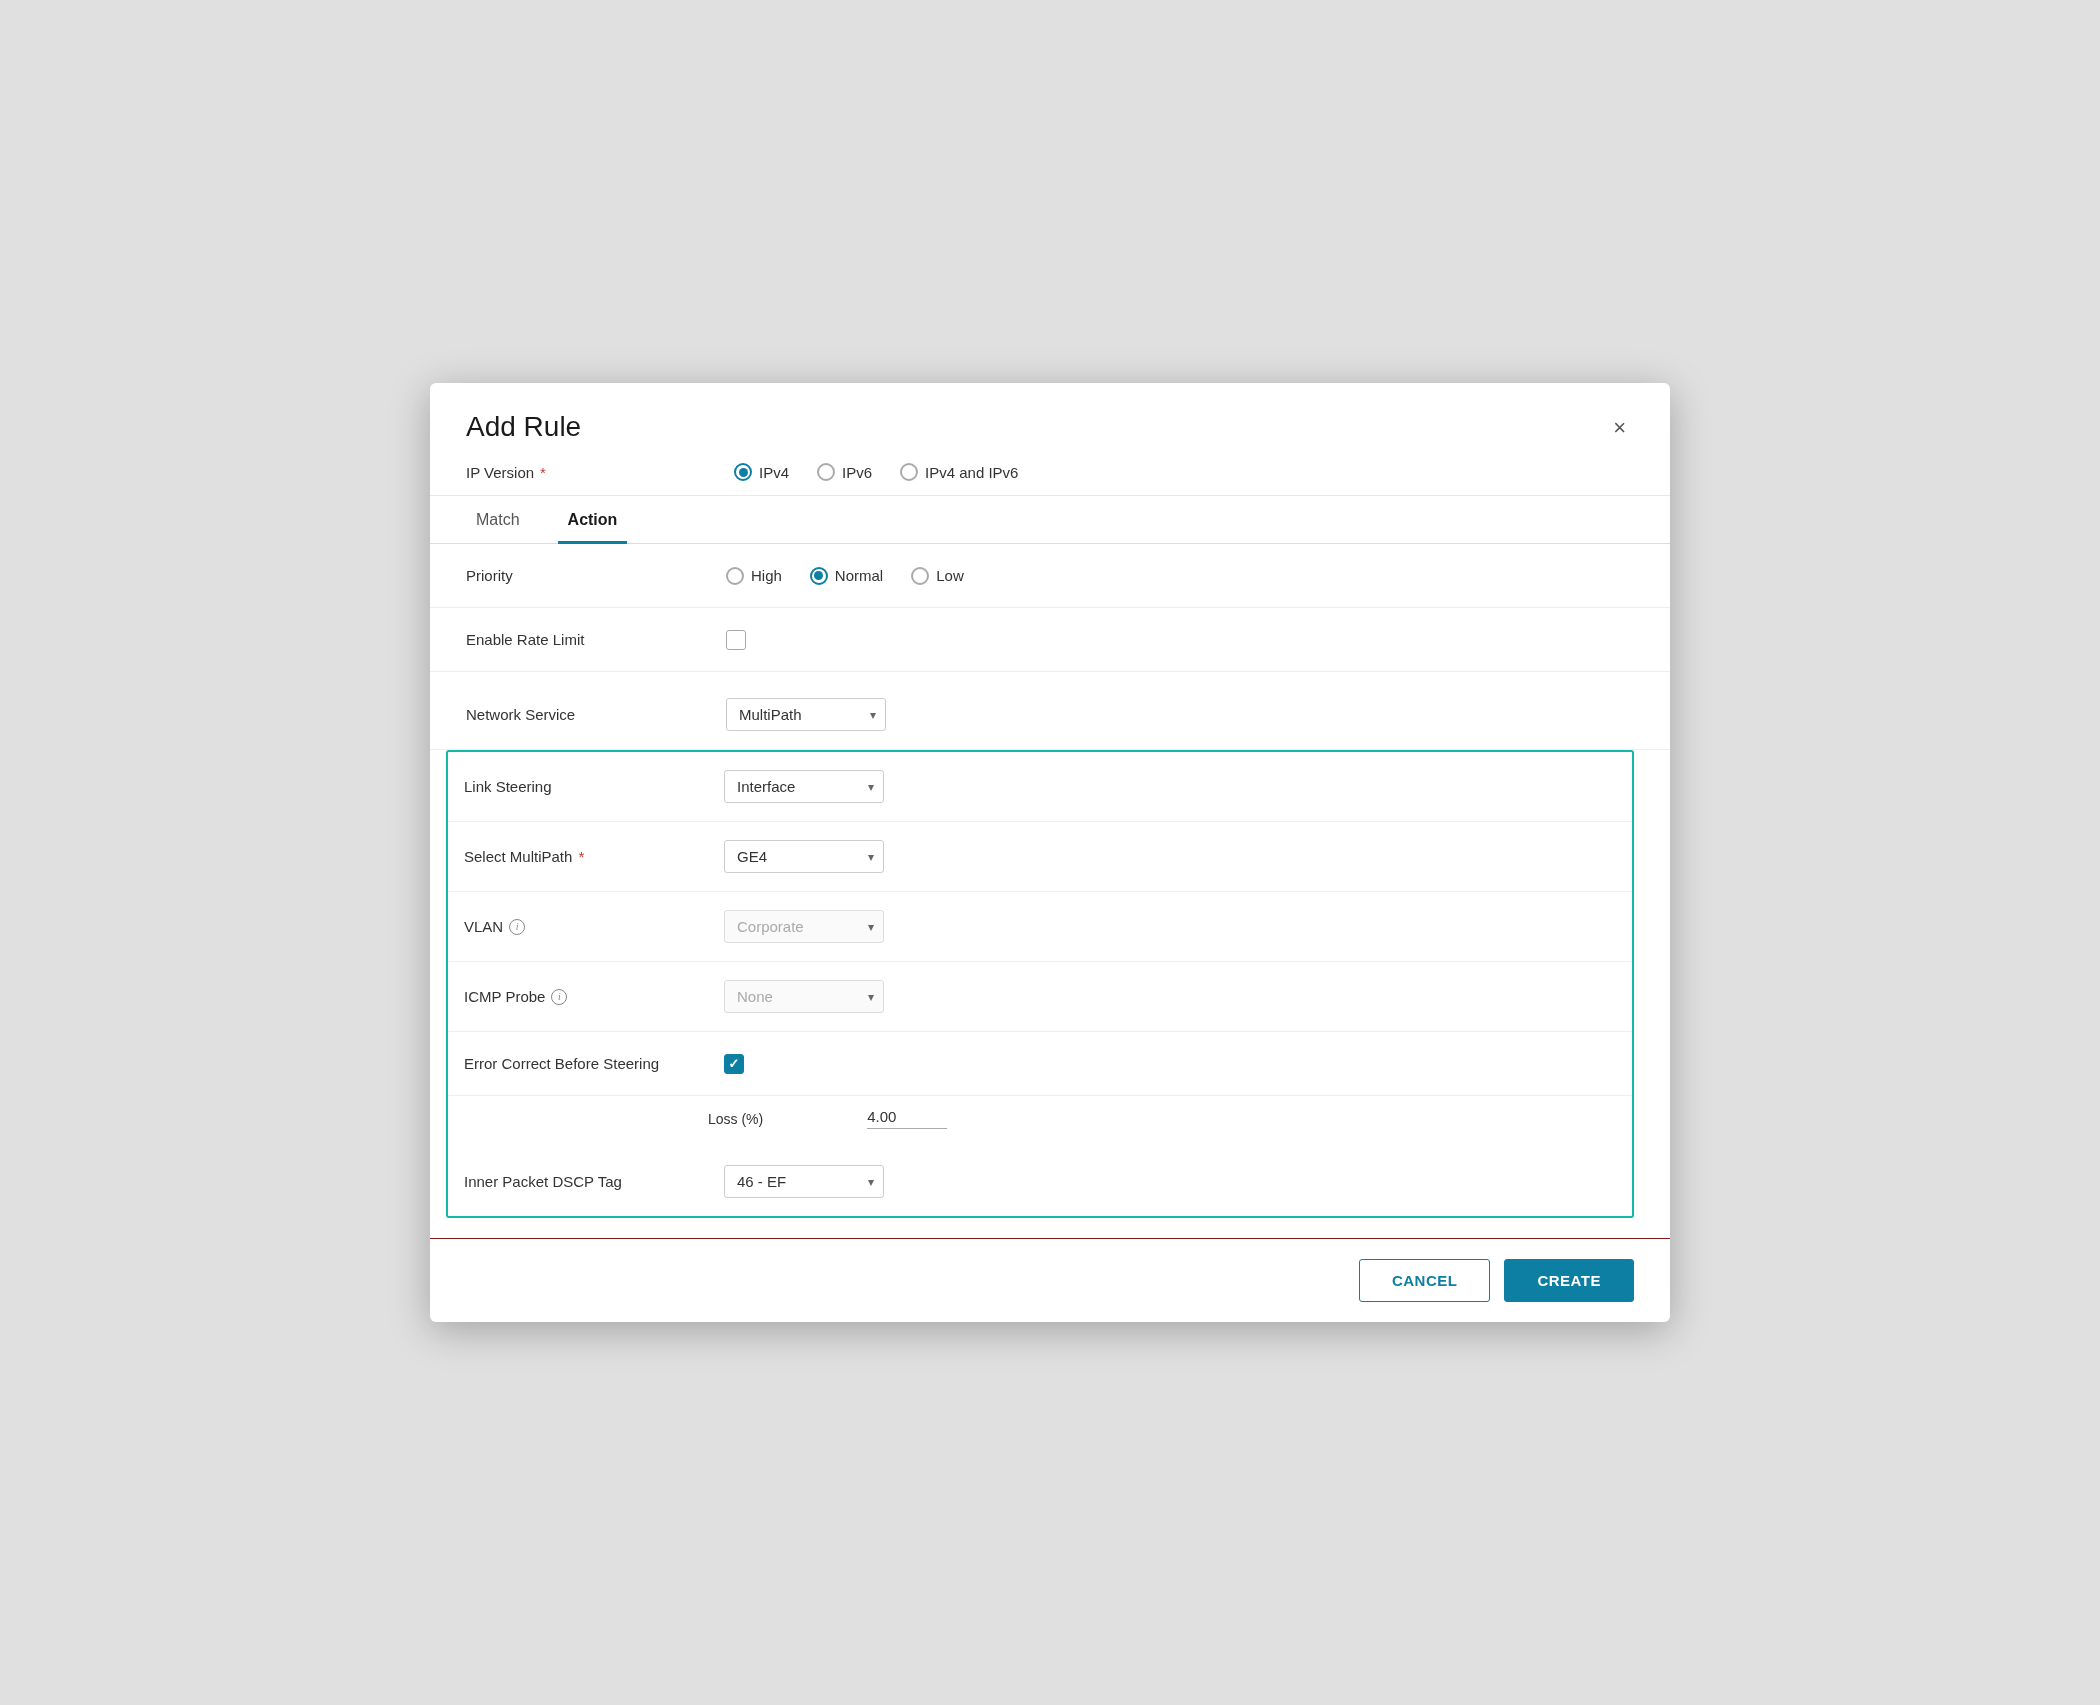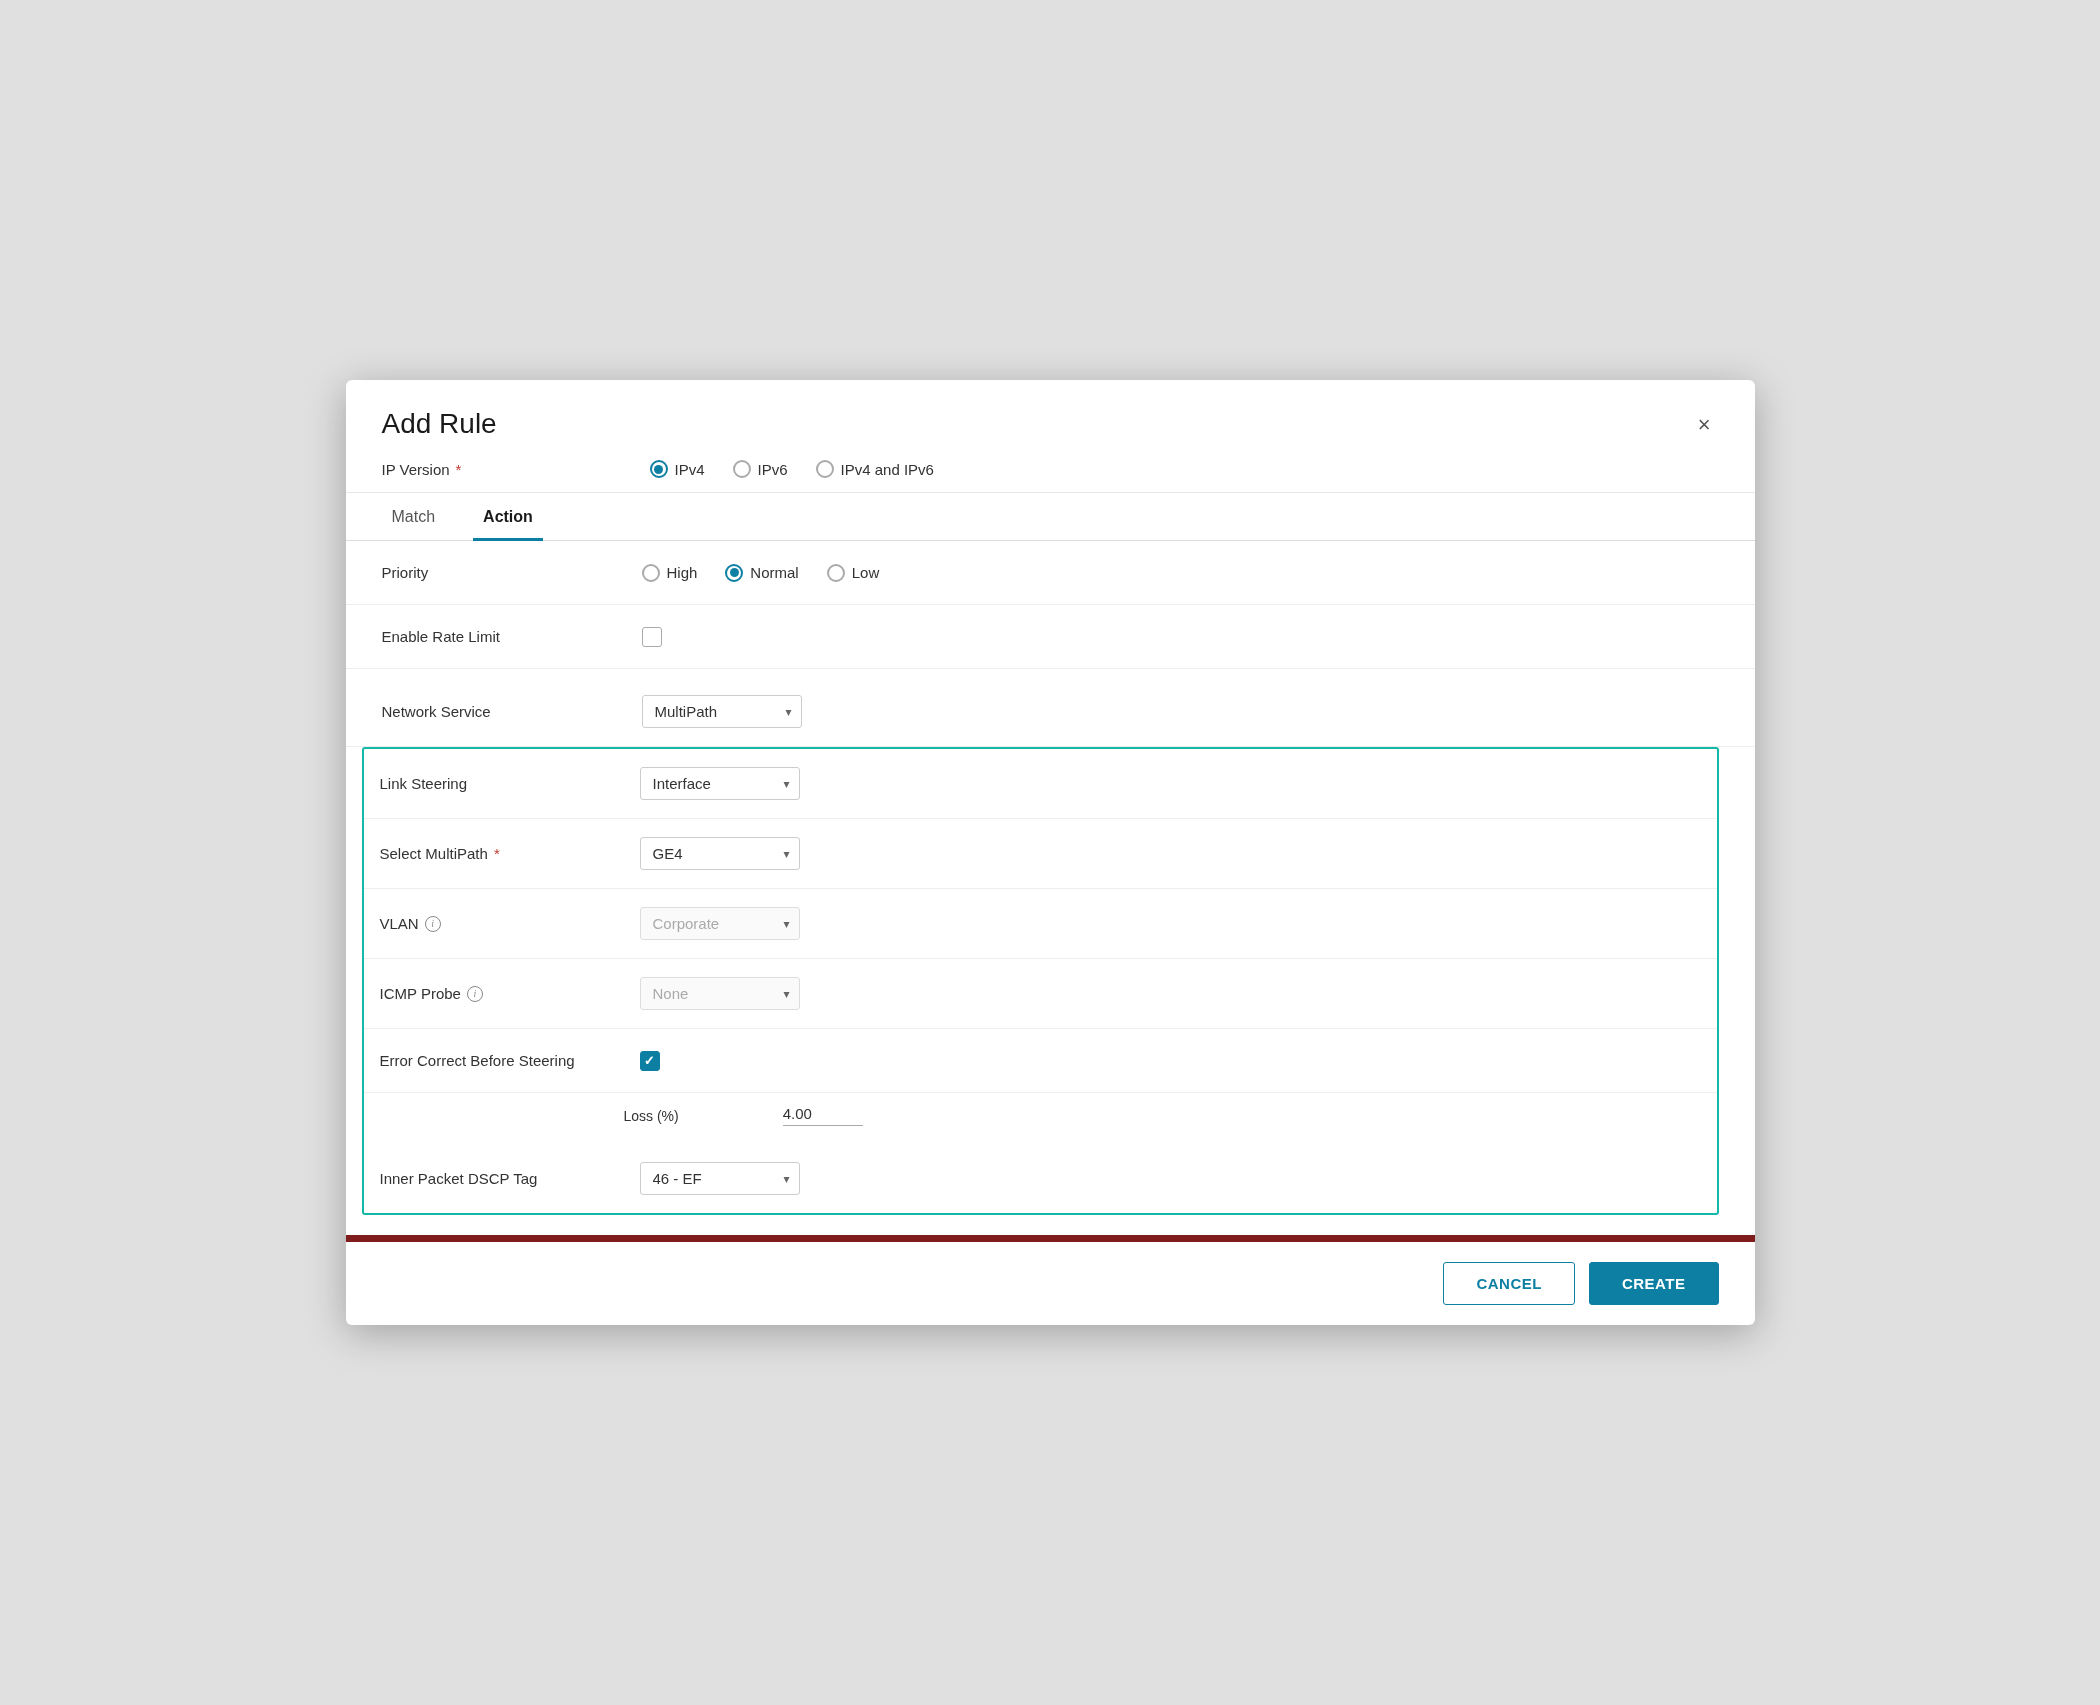--- a/index.html
+++ b/index.html
@@ -6,21 +6,21 @@
     body {
       background: #e0e0e0;
       font-family: -apple-system, BlinkMacSystemFont, 'Segoe UI', Arial, sans-serif;
       display: flex;
       justify-content: center;
       align-items: center;
       min-height: 100vh;
     }
     .dialog {
       background: #fff;
-      width: 1409px;
+      width: 1240px;
       max-height: 980px;
       border-radius: 6px;
       box-shadow: 0 8px 40px rgba(0,0,0,0.28);
       display: flex;
       flex-direction: column;
       position: relative;
       overflow: hidden;
     }
     .dialog-header {
       padding: 28px 36px 0 36px;
@@ -227,21 +227,21 @@
       color: #333;
       border-bottom: 1.5px solid #aaa;
       padding-bottom: 3px;
       min-width: 80px;
     }
     .dialog-footer {
       padding: 20px 36px;
       display: flex;
       justify-content: flex-end;
       gap: 14px;
-      border-top: 7px solid #7f1d1d;
+      border-top: 1px solid #7f1d1d;
       flex-shrink: 0;
     }
     .btn-cancel {
       padding: 12px 32px;
       border: 1.5px solid #0d7fa3;
       border-radius: 3px;
       background: #fff;
       color: #0d7fa3;
       font-size: 15px;
       font-weight: 600;

